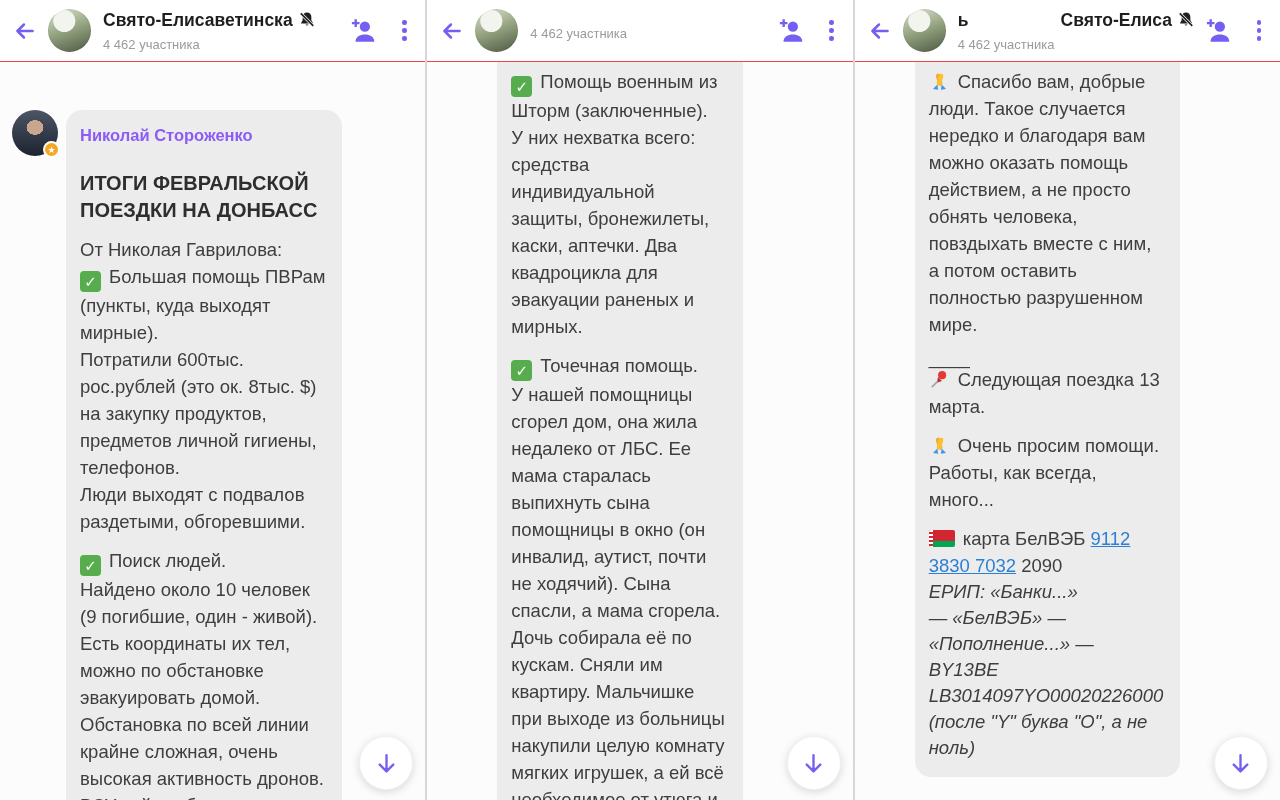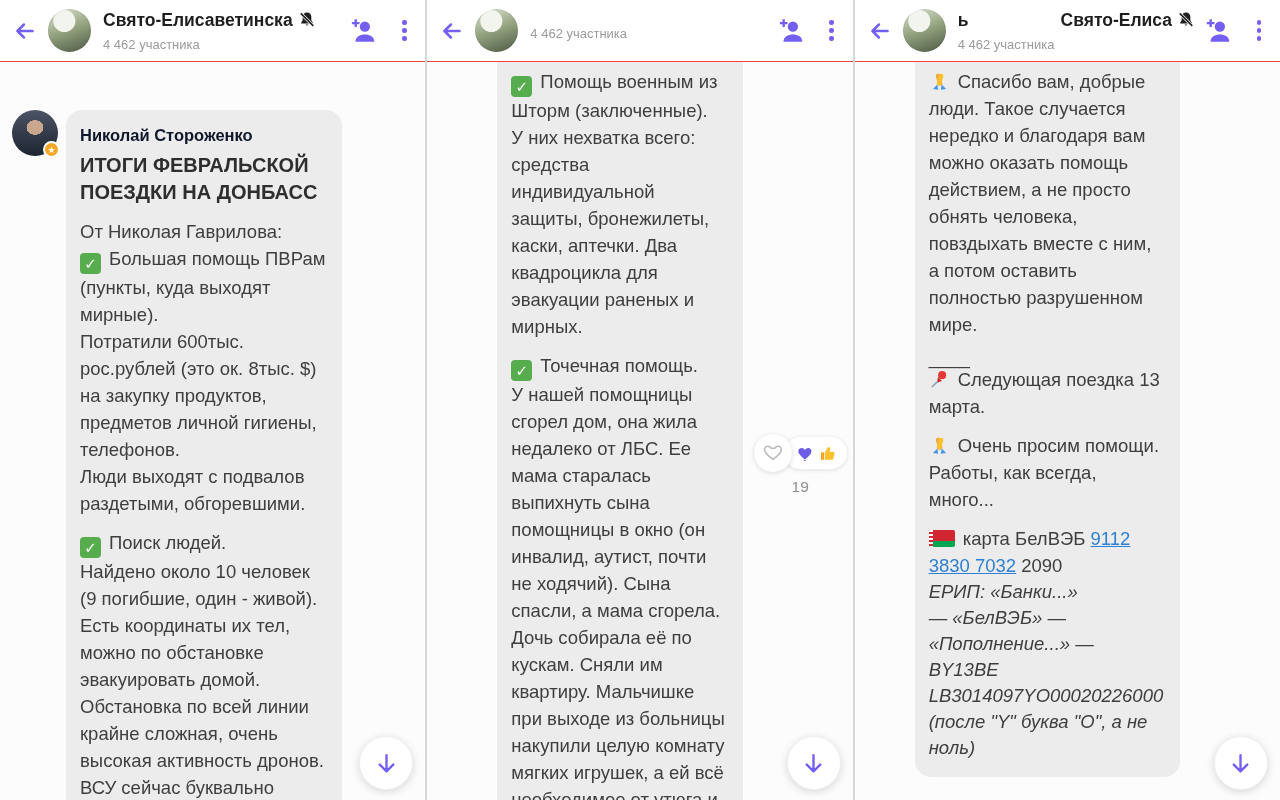--- a/index.html
+++ b/index.html
@@ -51,21 +51,21 @@
     width:46px; height:46px; border-radius:50%; flex:0 0 46px; position:relative;
     background:
       radial-gradient(ellipse 30% 26% at 50% 38%, #c9a68e 0 60%, rgba(0,0,0,0) 62%),
       linear-gradient(180deg,#4c5566 0%,#1d2330 100%);
   }
   .badge {
     position:absolute; right:-2px; bottom:-2px; width:17px; height:17px; border-radius:50%;
     background:#f5a623; border:2px solid #fff; color:#fff; font-size:9px;
     display:flex; align-items:center; justify-content:center;
   }
-  .sender-name { color:#0f172a; font-weight:bold; font-size:16.5px; margin-bottom:3px; }
+  .sender-name { color:#8b5cf6; font-weight:bold; font-size:16.5px; margin-bottom:21px; }
   .msg-title { font-weight:bold; color:#2e2e2e; font-size:20px; line-height:27px; }
   .p { margin:0; }
   .gap { margin-top:12px; }
   .cont-bubble { margin-top:-20px; border-radius:0 0 16px 16px; padding-top:26px; }
   .emo { display:inline-block; width:21px; height:21px; vertical-align:-4px; margin-right:8px; }
   .emo svg { width:100%; height:100%; display:block; }
   .check-ic {
     background:#57ad4e; border-radius:4px; color:#fff; text-align:center;
     font-size:15px; line-height:21px; font-weight:bold;
   }
@@ -190,39 +190,20 @@
     <div style="padding:0 110px 0 70px;">
       <div class="bubble cont-bubble">
         <p class="p"><span class="emo check-ic">✓</span><span>Помощь военным из Шторм (заключенные).</span></p>
         <p class="p">У них нехватка всего: средства индивидуальной защиты, бронежилеты, каски, аптечки.  Два квадроцикла для эвакуации раненых и мирных.</p>
         <p class="p gap"><span class="emo check-ic">✓</span><span>Точечная помощь.</span></p>
         <p class="p">У нашей помощницы сгорел дом, она жила недалеко от ЛБС. Ее мама старалась выпихнуть сына помощницы в окно (он инвалид, аутист, почти не ходячий). Сына спасли, а мама сгорела. Дочь собирала её по кускам. Сняли им квартиру. Мальчишке при выходе из больницы накупили целую комнату мягких игрушек, а ей всё необходимое от утюга и фена до духовки и холодильника. Забили холодильник продуктами.</p>
 
       </div>
     </div>
 
-    <div class="reactions" style="right:6px; top:372px;">
-      <div class="rx-top">
-        <div class="rx-add">
-          <svg width="22" height="22" viewBox="0 0 24 24" fill="none" stroke="#b9b9b9" stroke-width="1.8">
-              <path d="M12 20.5s-6.8-4.4-9.2-8.7C1 8.4 2.7 5 5.9 5c2 0 3.2 1 4.1 2.5h4c.9-1.5 2.1-2.5 4.1-2.5 3.2 0 4.9 3.4 3.1 6.8-2.4 4.3-9.2 8.7-9.2 8.7z" transform="scale(.92) translate(1,0)"></path>
-            </svg>
-        </div>
-        <div class="rx-pill">
-          <svg width="19" height="19" viewBox="0 0 24 24">
-              <path fill="#6c5ce7" d="M12 21s-7-4.6-9.5-9C.7 8.6 2.4 5 5.7 5c2 0 3.3 1 4.3 2.6C11 6 12.3 5 14.3 5c3.3 0 5 3.6 3.2 7-2.5 4.4-9.5 9-9.5 9z"></path>
-            </svg>
-          <svg width="19" height="19" viewBox="0 0 24 24">
-              <path fill="#f6a428" d="M2.5 10.5h4V20h-4z"></path>
-              <path fill="#fbc02d" d="M7.5 20h8.6c1 0 1.9-.7 2.1-1.6l1.4-6c.3-1.3-.7-2.6-2.1-2.6h-4.2l.9-3.4c.3-1-.4-2.1-1.4-2.4-.8-.2-1.7.1-2.1.9L7.5 10.5z"></path>
-            </svg>
-        </div>
-      </div>
-      <div class="rx-count">19</div>
-    </div>
 
     <div class="scroll-fab">
       <svg width="27" height="27" viewBox="0 0 24 24" fill="none" stroke="#7360f2" stroke-width="2.1" stroke-linecap="round" stroke-linejoin="round">
           <path d="M12 4.5v14M6 13l6 6 6-6"></path>
         </svg>
     </div>
   </div>
 </div>
 
 <div class="panel">

